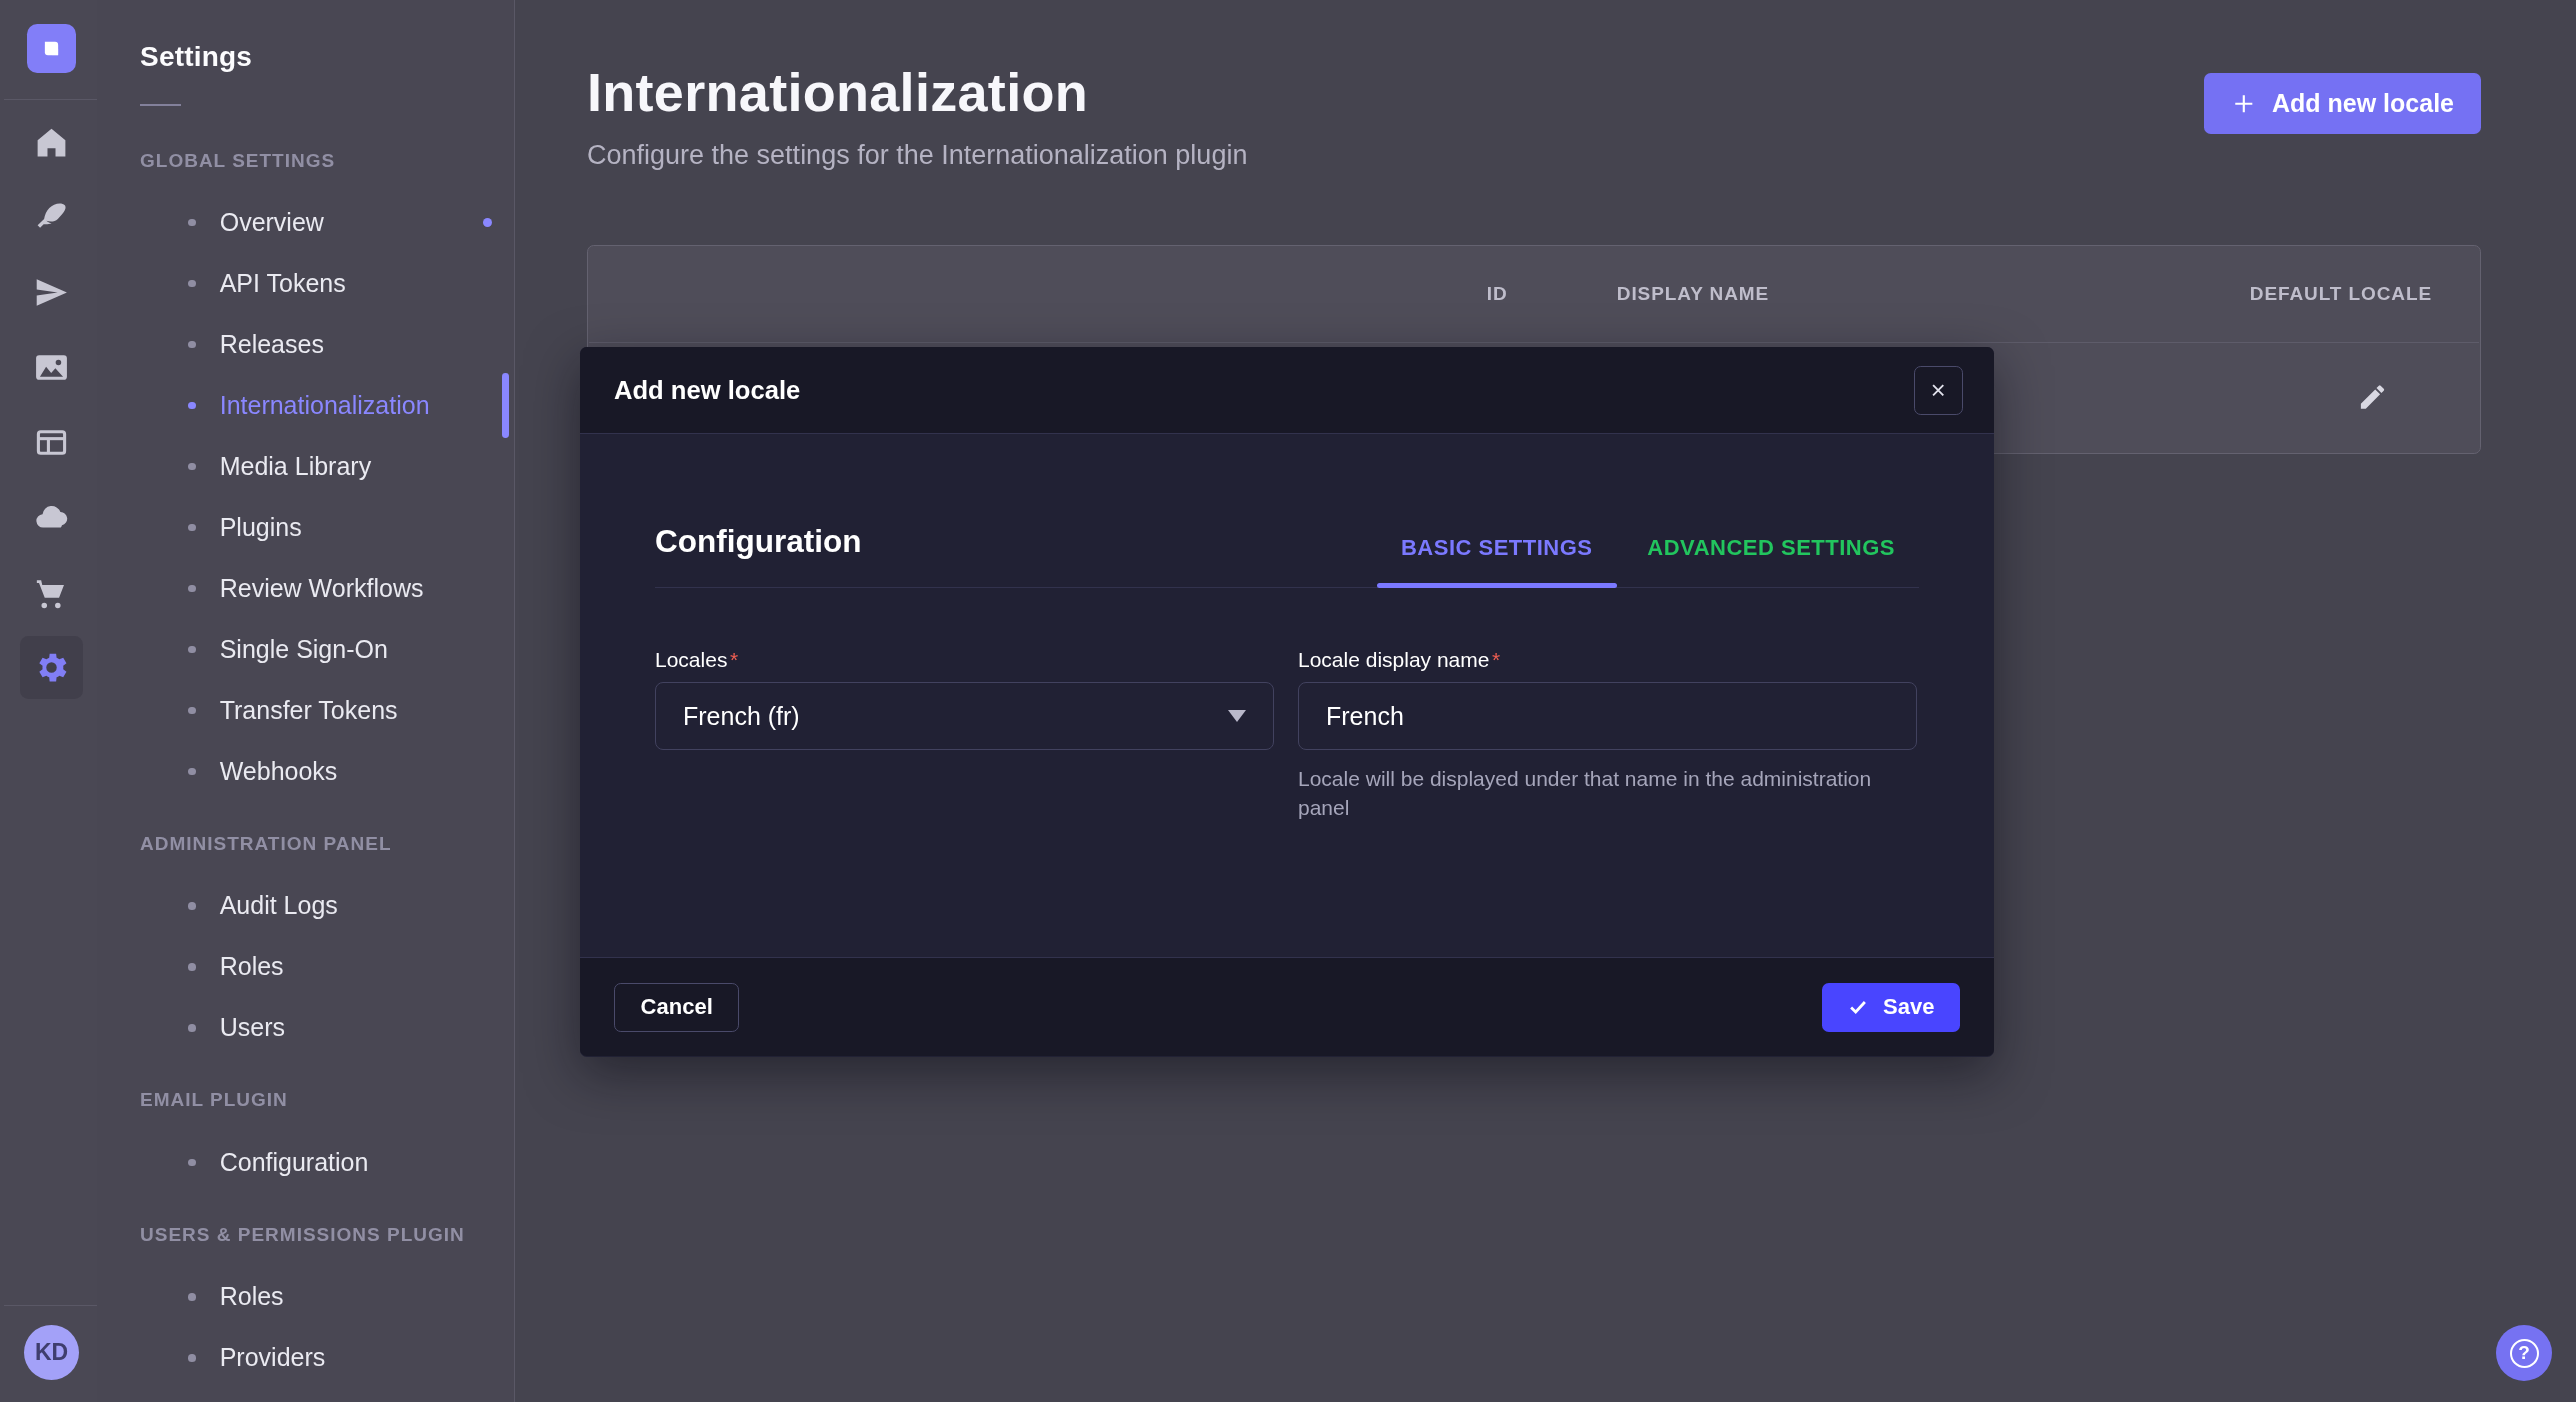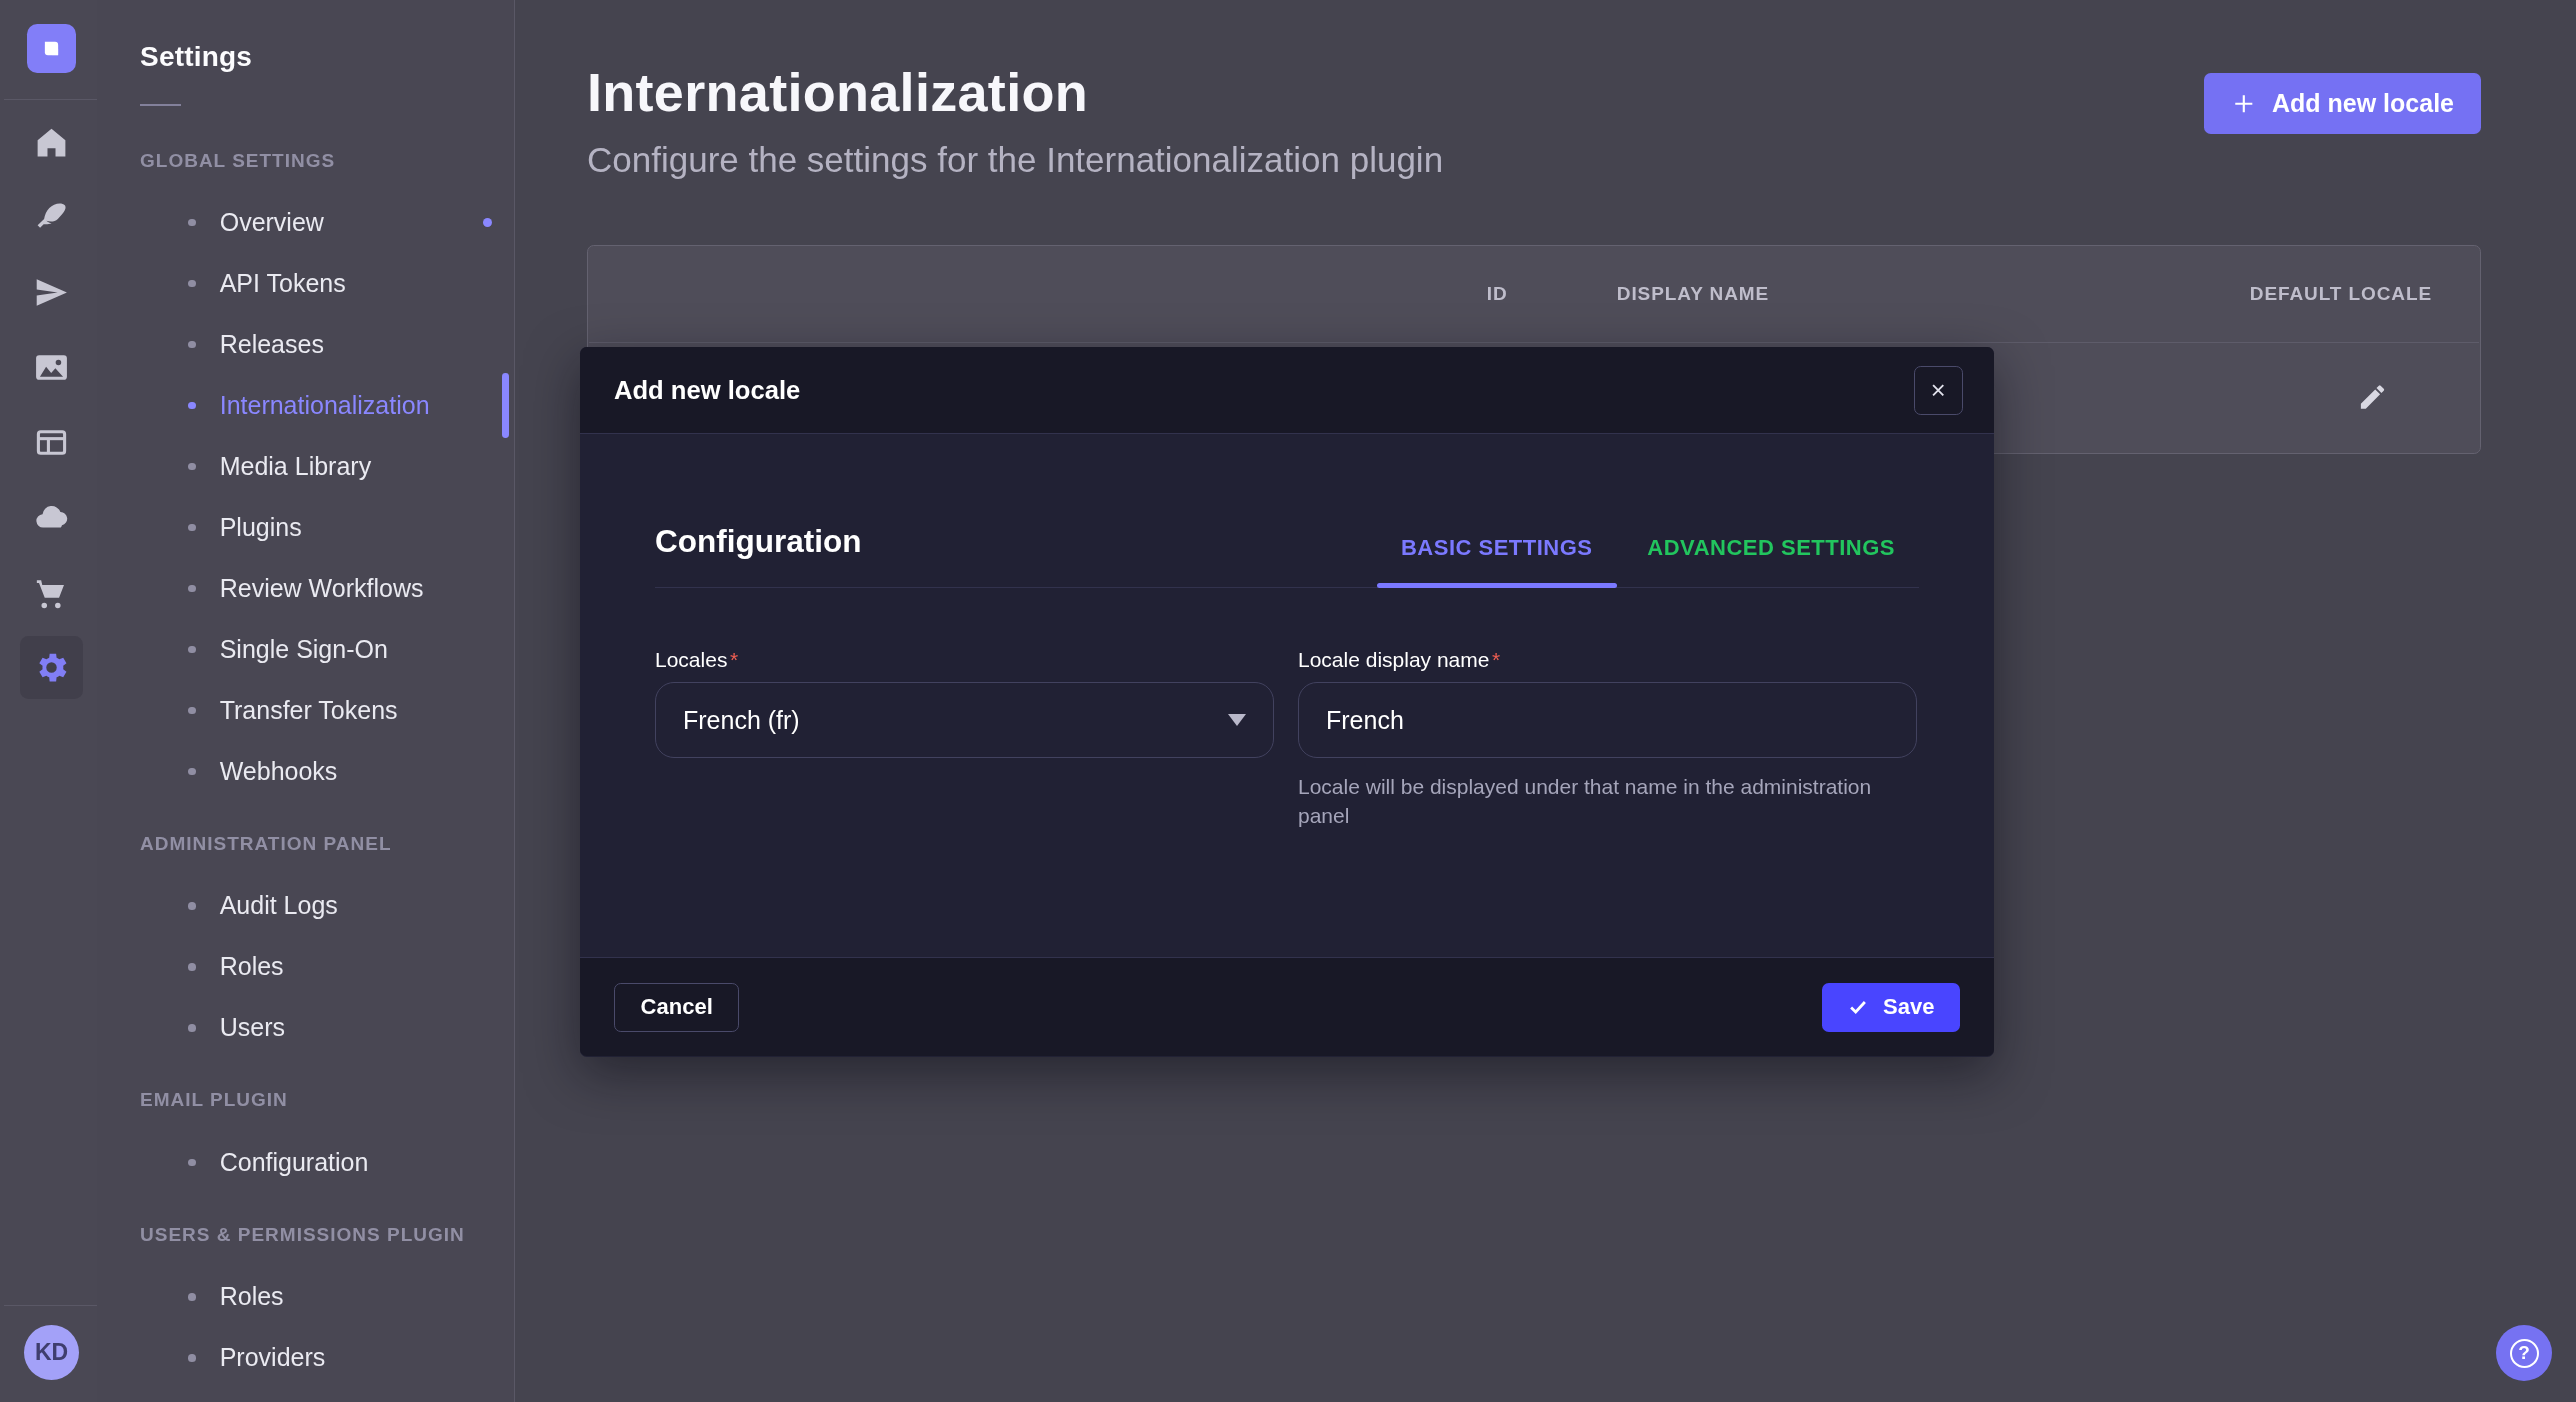--- a/index.html
+++ b/index.html
@@ -65,21 +65,21 @@
   .menu-item.active .mi-label { color:#8a87ff; }
   .notif-dot { width:9.4px; height:9.4px; border-radius:50%; background:#8a87ff; margin-left:auto; }
   .active-bar {
     position:absolute; right:5.1px; top:-1.7px; width:6.8px; height:65px;
     border-radius:3.4px; background:#8a87ff;
   }
 
   
   .main { position:absolute; left:492px; top:0; right:0; bottom:0; }
   .page-title { position:absolute; left:95px; top:61px; font-size:54px; font-weight:bold; color:#f7f7fb; letter-spacing:0.3px; }
-  .page-subtitle { position:absolute; left:95px; top:140px; font-size:35px; color:#b5b3c3; }
+  .page-subtitle { position:absolute; left:95px; top:140px; font-size:27px; color:#b5b3c3; }
   .add-btn {
     position:absolute; right:95px; top:73px; height:61px;
     background:#7order;}
   .add-btn {
     position:absolute; right:95px; top:73px; height:61px;
     background:#7571f3; border:none; border-radius:6.8px;
     display:flex; align-items:center; gap:15.3px; padding:0 27px;
     color:#fff; font-size:25px; font-weight:bold; font-family:inherit; cursor:pointer;
   }
   .add-btn svg { width:25.6px; height:25.6px; fill:#fff; }
@@ -131,21 +131,21 @@
   .tab.active { color:#7b79ff; }
   .tab.active::after {
     content:""; position:absolute; left:0; right:0; bottom:-0.9px; height:5.1px;
     background:#7b79ff; border-radius:2.6px;
   }
   .fields-row { display:flex; gap:24px; margin-top:60px; }
   .field { width:619px; }
   .field-label { font-size:21px; font-weight:normal; color:#fff; }
   .req { color:#ee5e52; margin-left:2.6px; }
   .control {
-    margin-top:10.2px; height:76px; border:0.9px solid #42425f; border-radius:19px;
+    margin-top:10.2px; height:68px; border:0.9px solid #42425f; border-radius:8px;
     background:#212134; display:flex; align-items:center; padding:0 27px;
     font-size:25px; color:#fff; width:100%; cursor:pointer;
   }
   .control input {
     background:transparent; border:none; outline:none; color:#fff;
     font-size:25px; font-family:inherit; width:100%;
   }
   .chevron {
     margin-left:auto; width:0; height:0;
     border-left:9.4px solid transparent; border-right:9.4px solid transparent;

